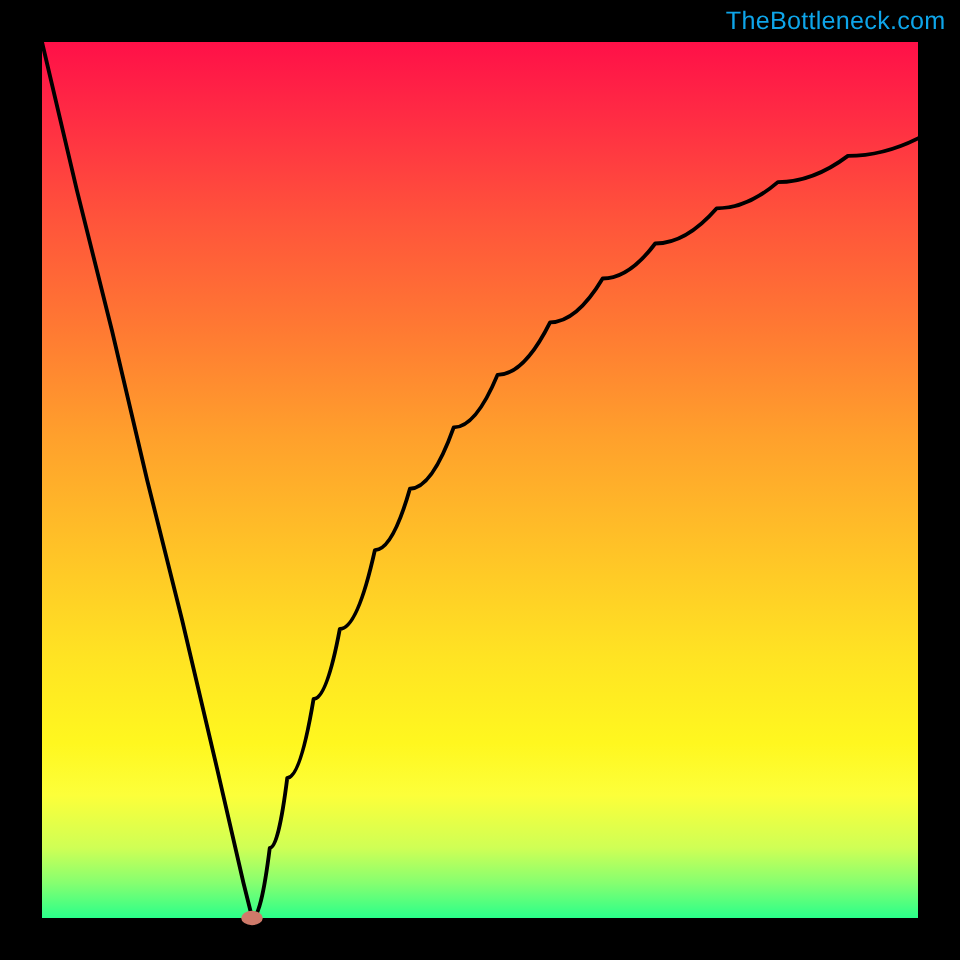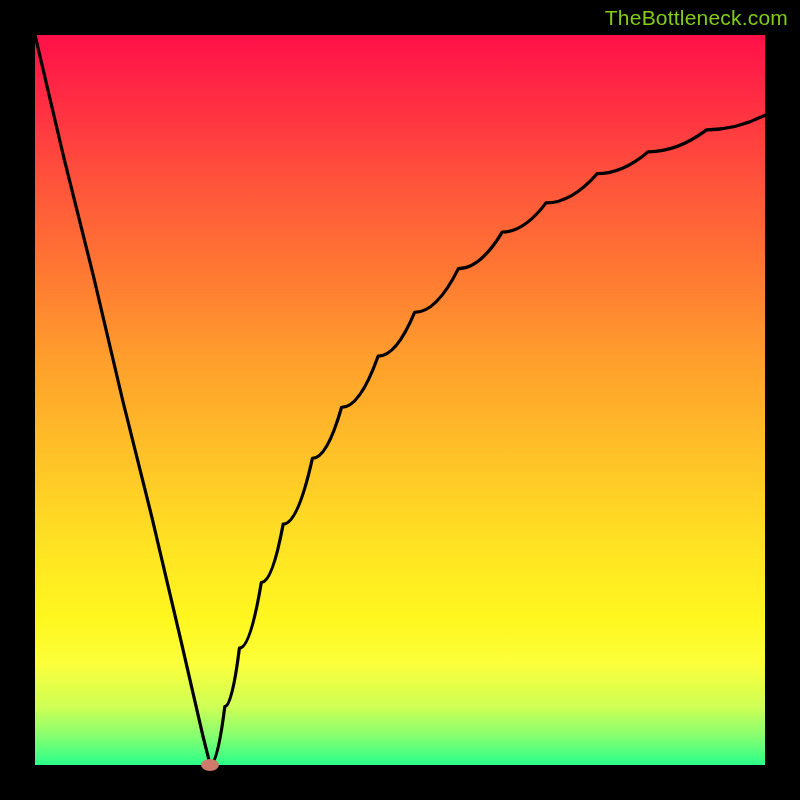--- a/index.html
+++ b/index.html
@@ -36,21 +36,21 @@
       #fcff3a 86%,
       #cfff55 92%,
       #86ff70 96%,
       #2aff8a 100%
     );
   }
   .watermark {
     position: absolute;
     top: 6px;
     right: 12px;
-    color: #84cc16;
+    color: #0ea5e9;
     font-size: 21px;
     font-weight: 500;
     letter-spacing: 0.2px;
   }
   svg.curve {
     position: absolute;
     left: 0;
     top: 0;
     width: 730px;
     height: 730px;

